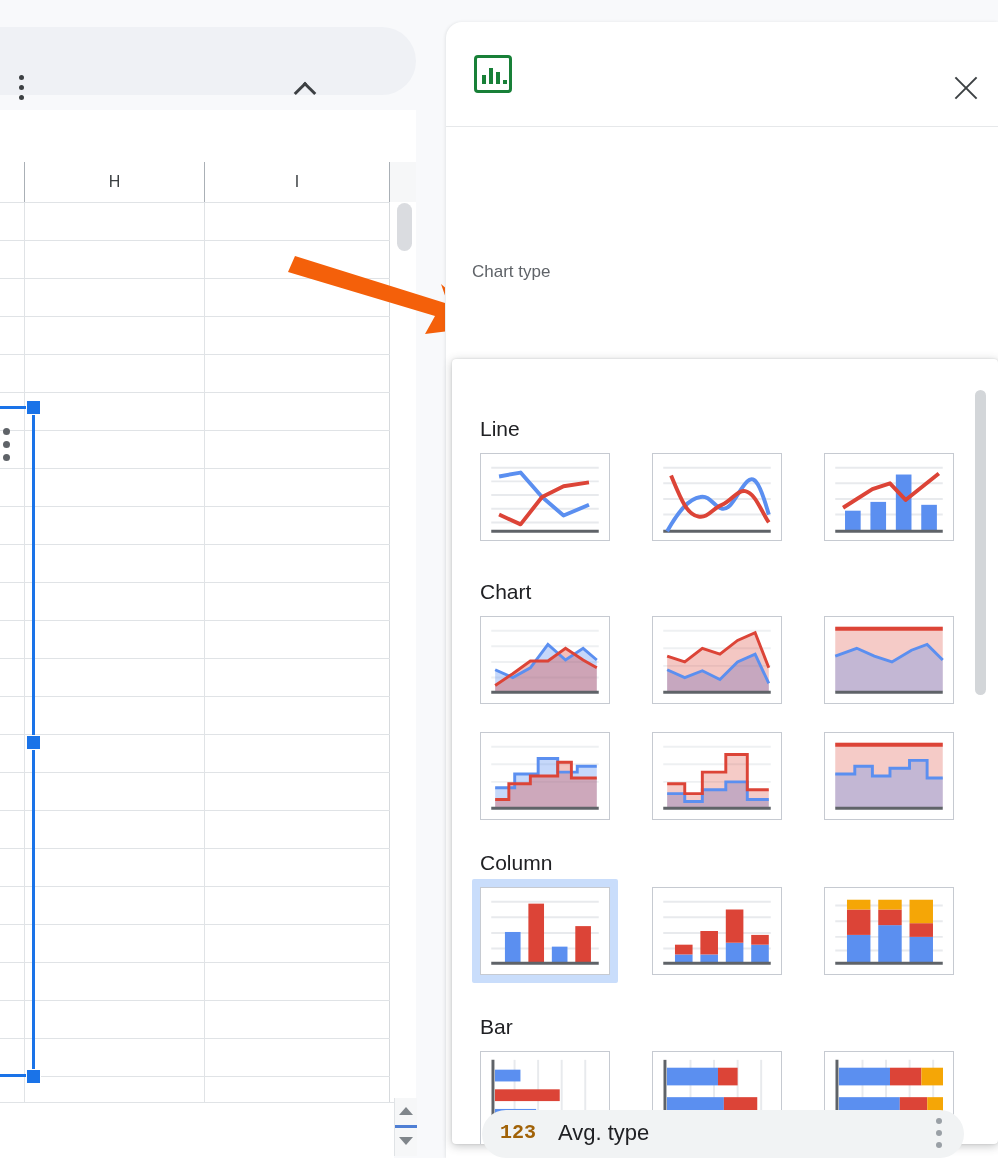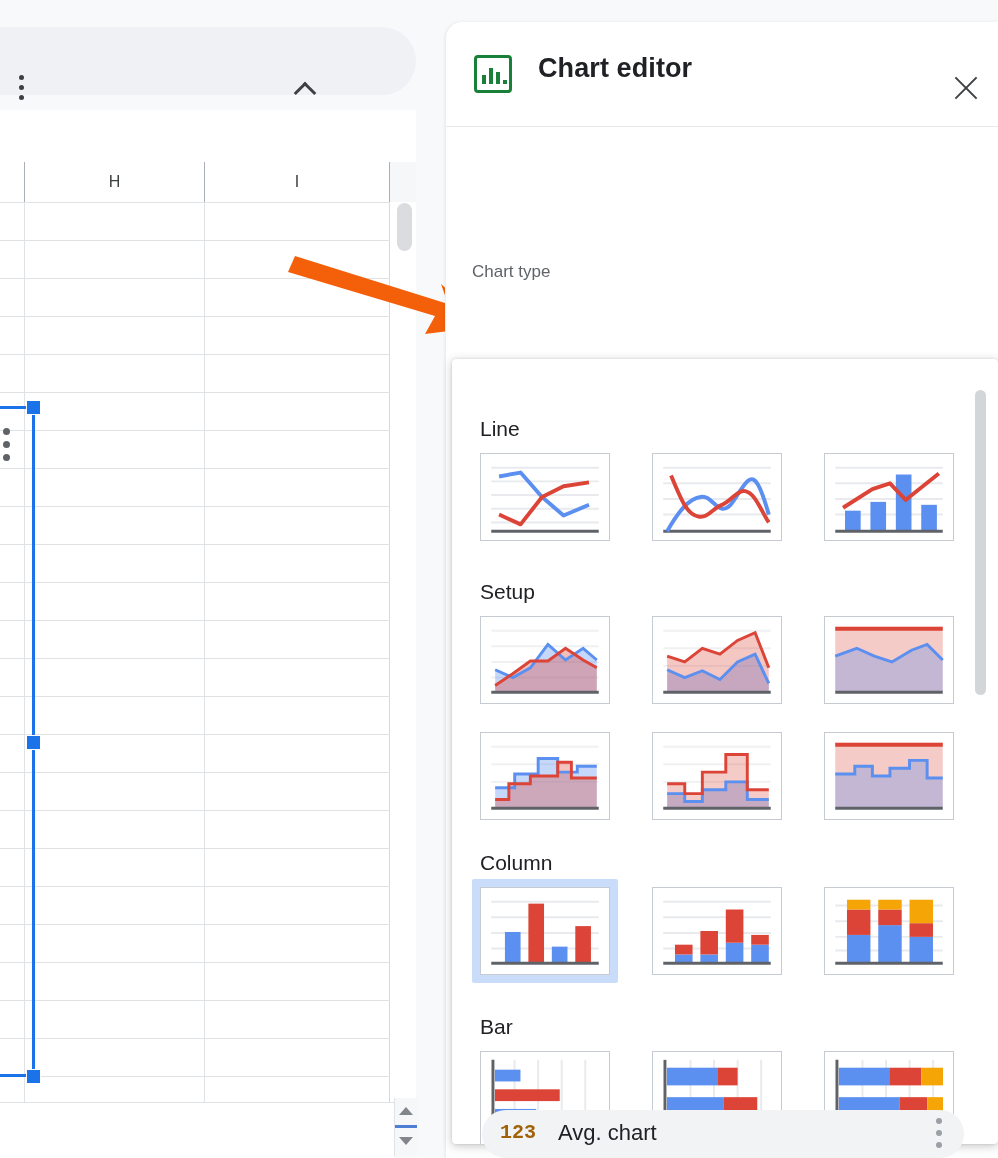--- a/index.html
+++ b/index.html
@@ -208,21 +208,20 @@
 
   <div class="panel">
 
     <div class="panel-head">
       <span class="pc-icon">
         <b class="b1"></b>
           <b class="b2"></b>
           <b class="b3"></b>
           <b class="b4"></b>
       </span>
-      <span class="panel-title">Chart editor</span>
       <span class="close-x"></span>
     </div>
 
 
     <div class="field-label">Chart type</div>
 
 
     <div class="dropdown">
       <div class="dd-inner">
 
@@ -264,21 +263,21 @@
             </g>
             <rect x="20" y="58" width="16" height="21" fill="#5b8ff0"></rect>
             <rect x="46" y="49" width="16" height="30" fill="#5b8ff0"></rect>
             <rect x="72" y="21" width="16" height="58" fill="#5b8ff0"></rect>
             <rect x="98" y="52" width="16" height="27" fill="#5b8ff0"></rect>
             <line x1="10" y1="79" x2="120" y2="79" stroke="#5f6368" stroke-width="3"></line>
             <polyline points="18,55 48,36 66,30 82,47 116,20" fill="none" stroke="#dc4437" stroke-width="4" stroke-linejoin="round"></polyline>
           </svg>
         </div>
 
-        <div class="group-title" style="left:28px;top:221px;">Setup</div>
+        <div class="group-title" style="left:28px;top:221px;">Chart</div>
         <div class="thumb" style="left:28px;top:257px;">
           <svg viewBox="0 0 130 88" width="128" height="86">
             <g stroke="#eef0f2" stroke-width="2">
               <line x1="10" y1="14" x2="120" y2="14"></line>
                 <line x1="10" y1="30" x2="120" y2="30"></line>
               <line x1="10" y1="46" x2="120" y2="46"></line>
                 <line x1="10" y1="62" x2="120" y2="62"></line>
             </g>
             <path d="M14 54 L32 62 L50 52 L68 28 L86 44 L104 32 L118 44 L118 76 L14 76 Z" fill="#5b8ff0" fill-opacity=".35"></path>
             <path d="M14 70 L32 58 L50 45 L68 45 L86 32 L104 44 L118 52 L118 76 L14 76 Z" fill="#dc4437" fill-opacity=".35"></path>
@@ -460,21 +459,21 @@
         </div>
 
       </div>
       <div class="dd-scroll"></div>
     </div>
 
   </div>
 
   <div class="bottom-chip">
     <span class="chip-123">123</span>
-    <span class="chip-label">Avg. chart</span>
+    <span class="chip-label">Avg. type</span>
     <span class="chip-kebab">
         <i></i>
         <i></i>
         <i></i>
       </span>
   </div>
 
 </div>
 
 </body></html>

